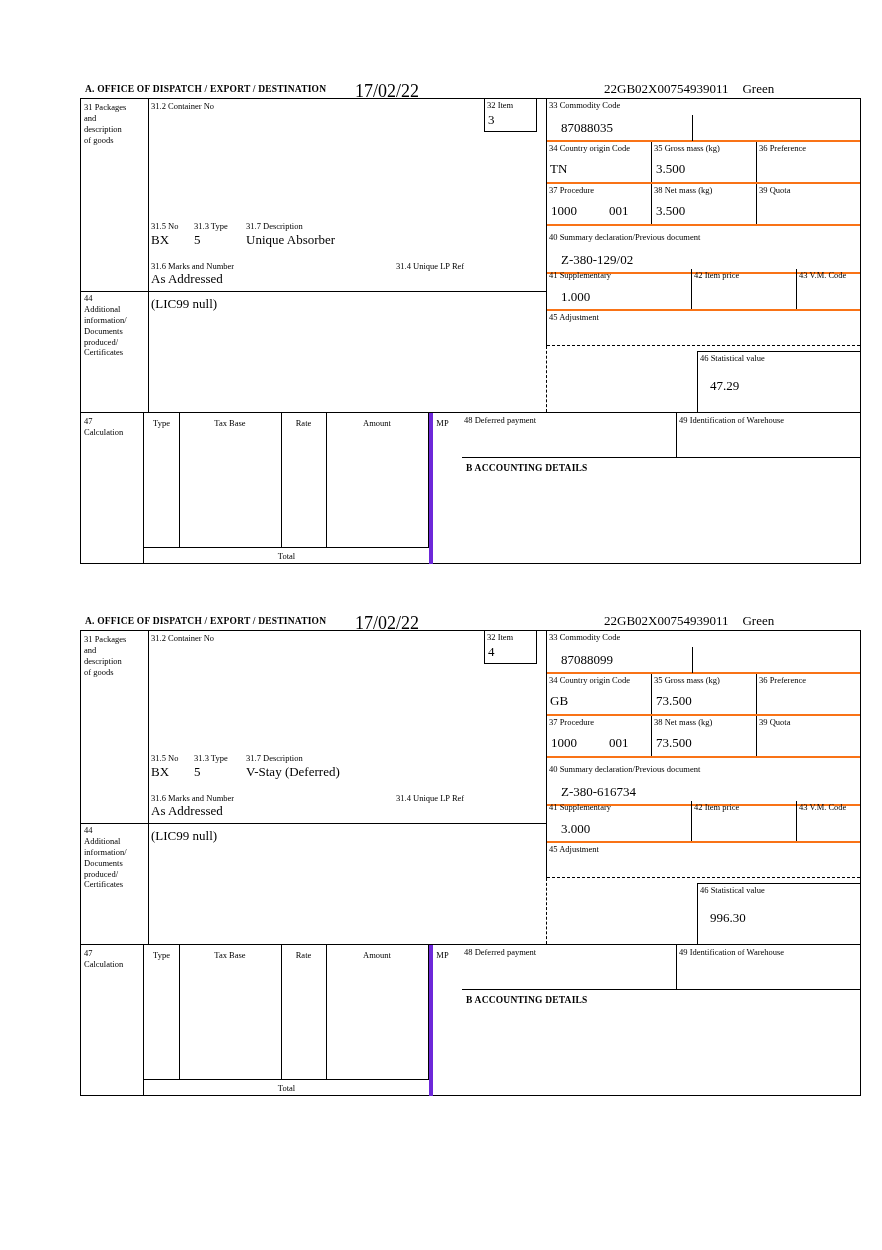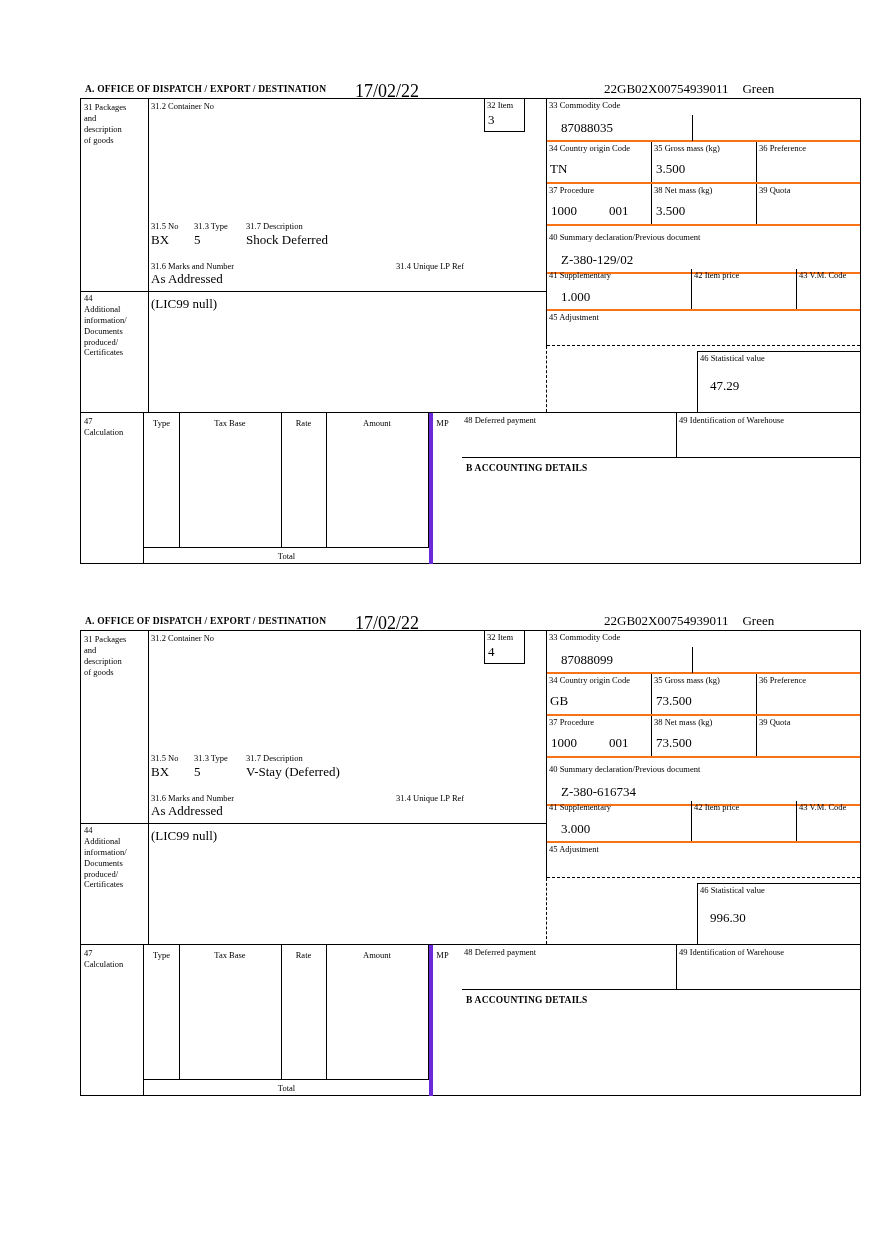--- a/index.html
+++ b/index.html
@@ -12,21 +12,21 @@
   .hmrn{position:absolute;left:524px;top:1px;font-size:13px;white-space:nowrap}
   .hmrn .route{margin-left:14px}
   .fb{position:relative;width:781px;height:466px;border:1px solid #000}
   .lbl{position:absolute;font-size:8.5px;line-height:1.28;white-space:nowrap}
   .val{position:absolute;font-size:13px;white-space:nowrap}
   .pre{white-space:pre-line}
   .c31{position:absolute;left:0;top:0;width:68px;height:313px;border-right:1px solid #000}
   .lbl31{left:3px;top:3px}
   .lbl44{left:3px;top:194px}
   .mid{position:absolute;left:68px;top:0;width:397px;height:313px}
-  .box32{position:absolute;left:335px;top:0;width:41px;height:33px;border:1px solid #000;border-top:none}
+  .box32{position:absolute;left:335px;top:0;width:53px;height:33px;border:1px solid #000;border-top:none}
   .hline44{position:absolute;left:0;top:192px;width:466px;height:1px;background:#000}
   .rt{position:absolute;left:465px;top:0;width:314px;height:247px;border-left:1px solid #000}
   .rrow{position:absolute;left:0;width:100%;border-bottom:2px solid #f97316}
   .r33{top:0;height:43px}
   .tick33{position:absolute;left:145px;top:16px;width:1px;height:26px;background:#000}
   .r345{top:43px;height:42px}
   .r378{top:85px;height:42px}
   .r40{top:132px;height:43px}
   .r41{top:170px;height:42px}
   .r45{top:212px;height:35px;border-bottom:1px dashed #000}
@@ -71,21 +71,21 @@
       <span class="lbl" style="left:2px;top:2px">31.2 Container No</span>
       <div class="box32">
         <span class="lbl" style="left:2px;top:1px">32 Item</span>
         <span class="val" style="left:3px;top:13px">3</span>
       </div>
       <span class="lbl" style="left:2px;top:122px">31.5 No</span>
       <span class="lbl" style="left:45px;top:122px">31.3 Type</span>
       <span class="lbl" style="left:97px;top:122px">31.7 Description</span>
       <span class="val" style="left:2px;top:133px">BX</span>
       <span class="val" style="left:45px;top:133px">5</span>
-      <span class="val" style="left:97px;top:133px">Shock Deferred</span>
+      <span class="val" style="left:97px;top:133px">Unique Absorber</span>
       <span class="lbl" style="left:2px;top:162px">31.6 Marks and Number</span>
       <span class="lbl" style="left:247px;top:162px">31.4 Unique LP Ref</span>
       <span class="val" style="left:2px;top:172px">As Addressed</span>
       <span class="val" style="left:2px;top:197px">(LIC99 null)</span>
     </div>
     <div class="hline44"></div>
     <div class="rt">
       <div class="rrow r33">
         <span class="lbl" style="left:2px;top:1px">33 Commodity Code</span>
         <span class="val" style="left:14px;top:21px">87088035</span>

